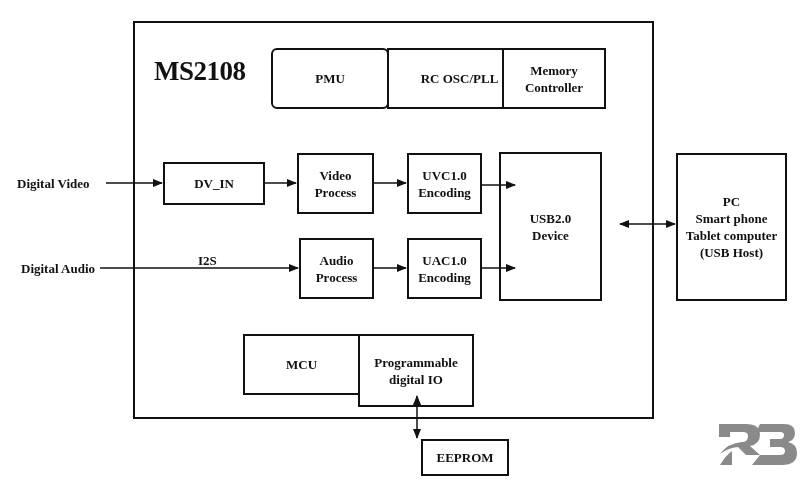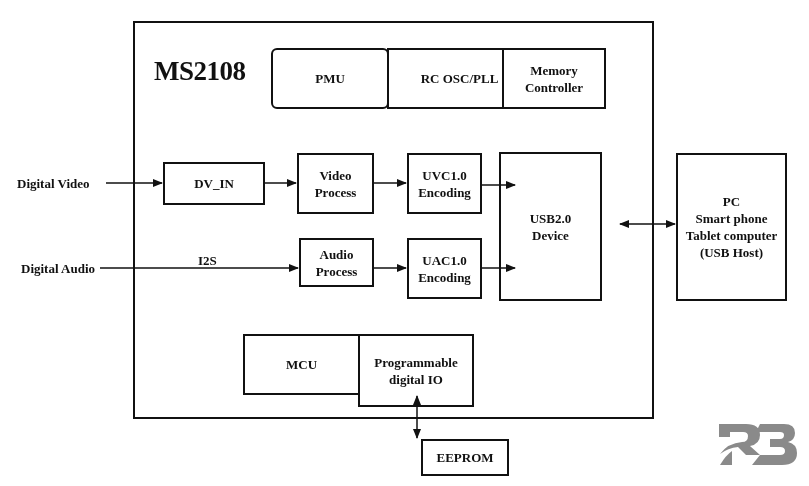--- a/index.html
+++ b/index.html
@@ -43,21 +43,21 @@
 </div>
 <div class="box" style="left:297px;top:153px;width:77px;height:61px;">
   <span class="ml">Video
 Process</span>
 </div>
 <div class="box" style="left:407px;top:153px;width:75px;height:61px;align-items:center;">
   <span class="ml">UVC1.0
 Encoding</span>
 </div>
 
-<div class="box" style="left:299px;top:238px;width:75px;height:49px;justify-content:center;">
+<div class="box" style="left:299px;top:238px;width:75px;height:61px;justify-content:center;">
   <span class="ml">Audio
 Process</span>
 </div>
 <div class="box" style="left:407px;top:238px;width:75px;height:61px;">
   <span class="ml">UAC1.0
 Encoding</span>
 </div>
 
 <div class="box" style="left:499px;top:152px;width:103px;height:149px;">
   <span class="ml">USB2.0

